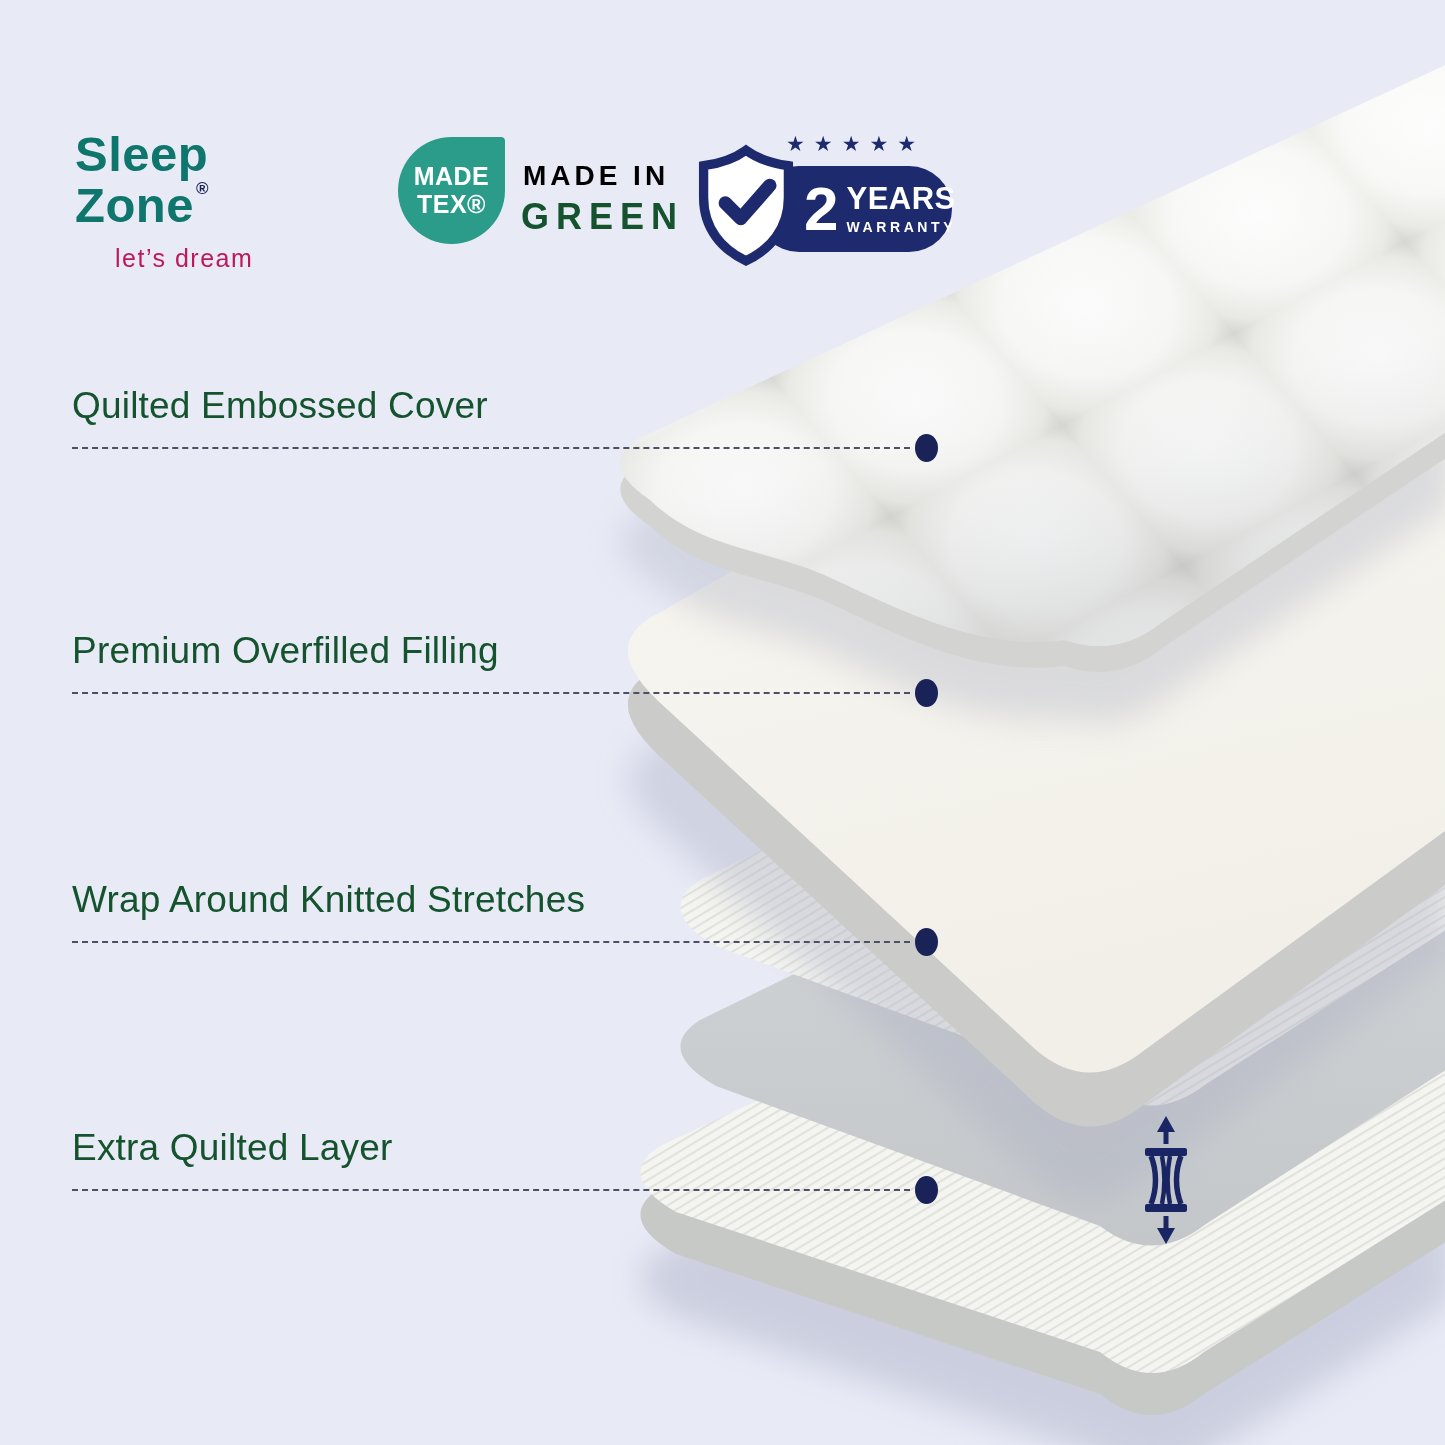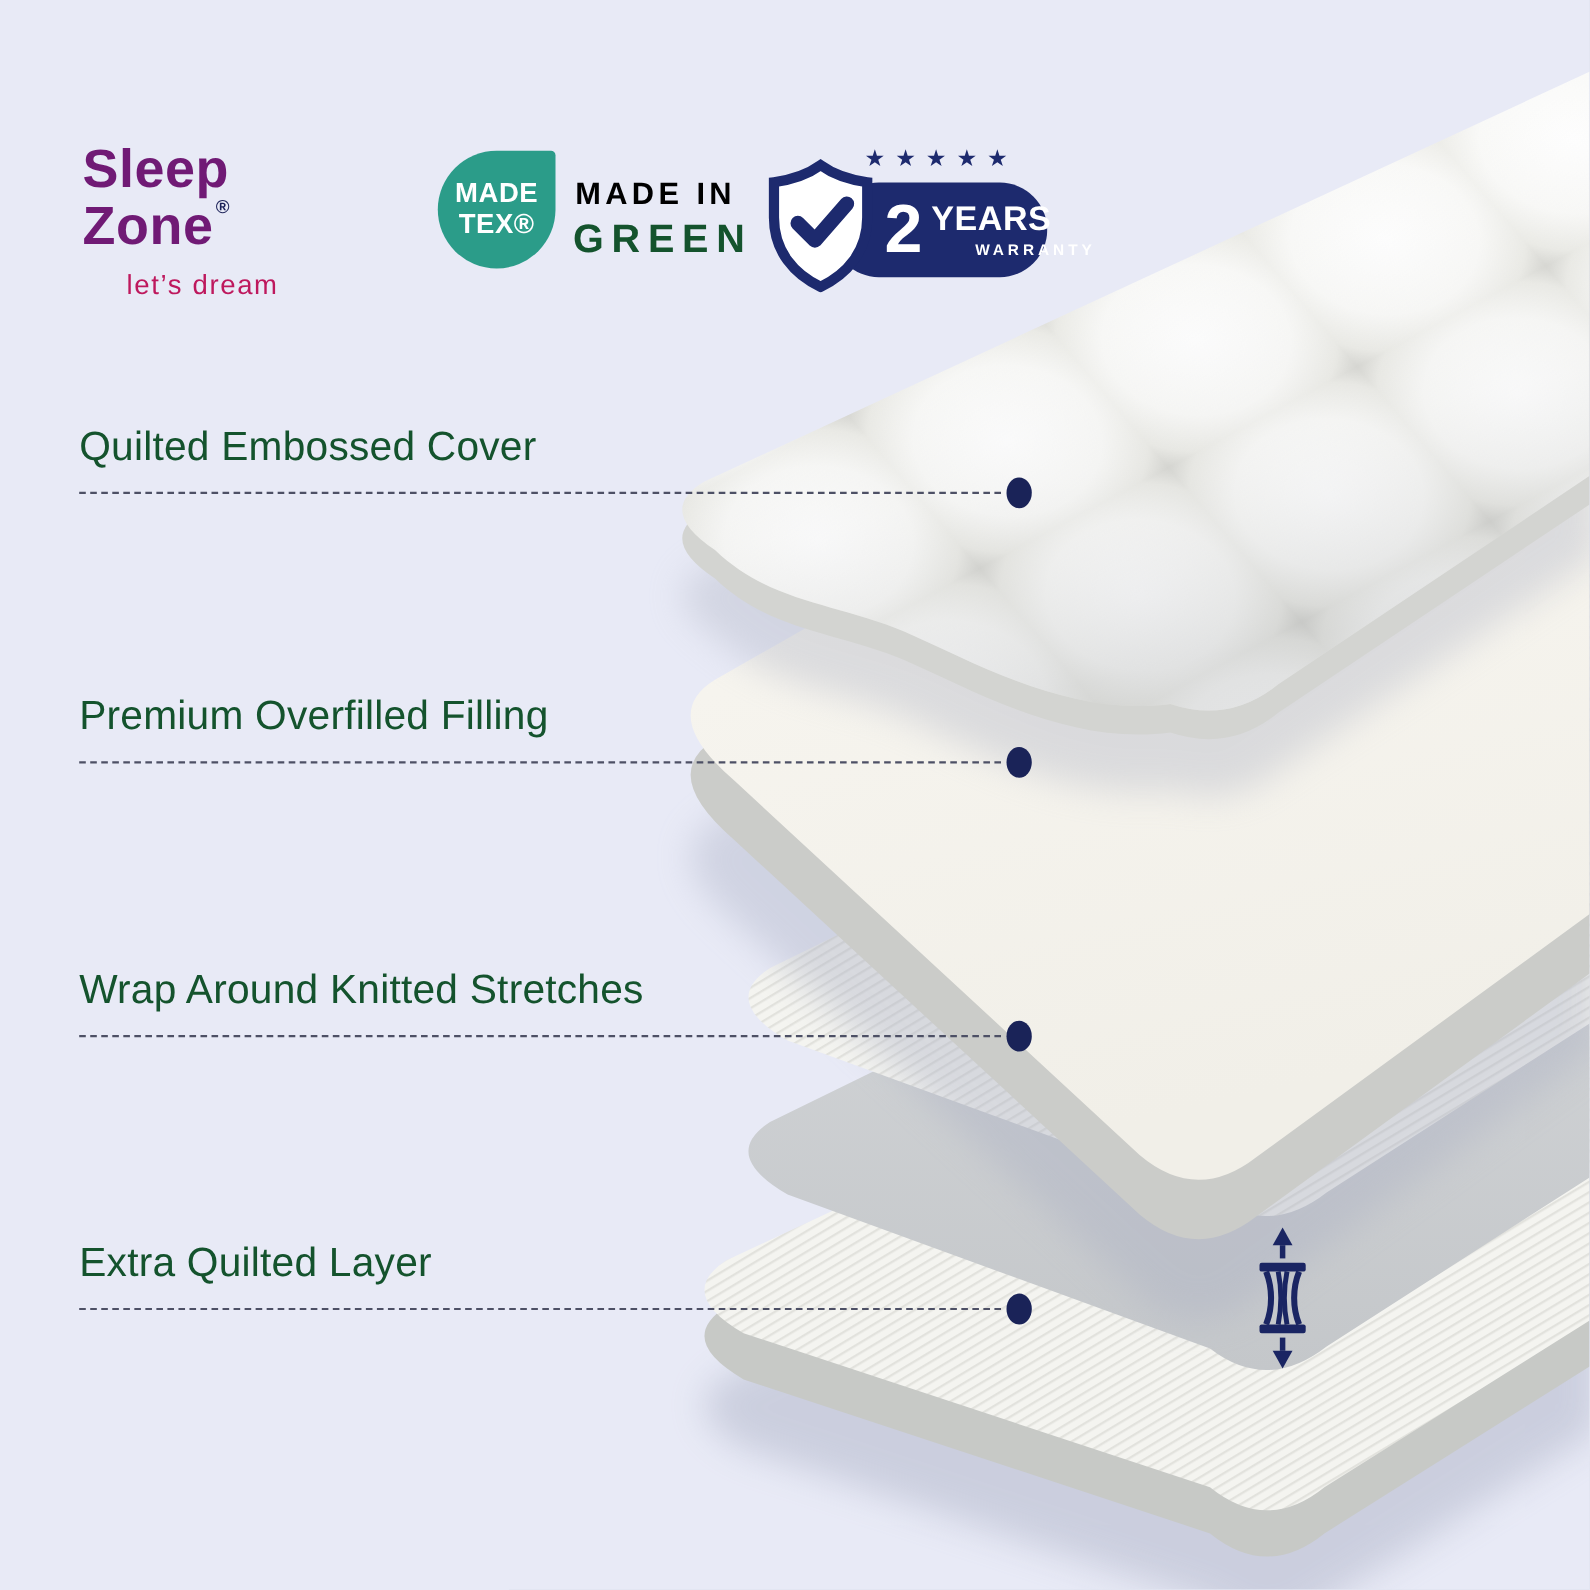--- a/index.html
+++ b/index.html
@@ -3,21 +3,21 @@
 <meta charset="utf-8">
 <style>
   html,body{margin:0;padding:0;background:#dfe2ef;}
   .canvas{
     position:relative;width:1445px;height:1445px;overflow:hidden;
     background:#e8eaf6;
     font-family:"Liberation Sans",sans-serif;
   }
   
   .logo-block{position:absolute;left:75px;top:130px;width:270px;}
-  .logo-text{font-size:49px;font-weight:700;color:#701a75;letter-spacing:0.5px;line-height:1;}
+  .logo-text{font-size:49px;font-weight:700;color:#0f766e;letter-spacing:0.5px;line-height:1;}
   .logo-reg{font-size:17px;font-weight:700;color:#1a2057;vertical-align:28px;margin-left:2px;}
   .tagline{font-size:25px;color:#be185d;letter-spacing:1.5px;margin-top:14px;margin-left:40px;}
 
   .oeko-badge{
     position:absolute;left:398px;top:137px;width:107px;height:107px;
     border-radius:52% 4% 52% 52% / 52% 4% 52% 52%;
     display:flex;align-items:center;justify-content:center;text-align:center;
   }
   .oeko-text{color:#ffffff;font-weight:700;font-size:25px;line-height:1.1;letter-spacing:0.5px;}
   .madein-block{position:absolute;left:521px;top:158px;width:150px;text-align:center;}
@@ -29,21 +29,21 @@
     position:absolute;left:92px;top:0px;font-size:21px;letter-spacing:9px;
     color:#1d2a6e;white-space:nowrap;
   }
   .warranty .pill{
     position:absolute;left:62px;top:34px;width:196px;height:86px;border-radius:48px;
     display:flex;align-items:center;box-sizing:border-box;padding-left:48px;
   }
   .pill-two{color:#fff;font-size:62px;font-weight:700;line-height:1;}
   .pill-col{margin-left:8px;display:flex;flex-direction:column;align-items:flex-start;}
   .pill-years{color:#fff;font-size:31px;font-weight:700;line-height:1;letter-spacing:0.5px;}
-  .pill-warranty{color:#fff;font-size:14px;font-weight:700;letter-spacing:3.6px;margin-top:5px;margin-left:40px;}
+  .pill-warranty{color:#fff;font-size:14px;font-weight:700;letter-spacing:3.6px;margin-top:5px;}
   .shield-wrap{position:absolute;left:0;top:12px;width:104px;height:122px;}
 
   
   .label-row{position:absolute;left:72px;width:866px;}
   .label-text{font-size:37px;font-weight:400;color:#14532d;letter-spacing:0.2px;line-height:44px;margin-top:33px;}
   .dash-wrap{position:relative;margin-top:6px;height:30px;}
   .dash-line{position:absolute;left:0;right:28px;top:13px;border-top:2.5px dashed #4d5065;}
   .dot{position:absolute;right:0;top:0;width:23px;height:28px;border-radius:50%;background:#1a2358;}
   .row-1{top:351px;} .row-2{top:596px;} .row-3{top:845px;} .row-4{top:1093px;}
 

